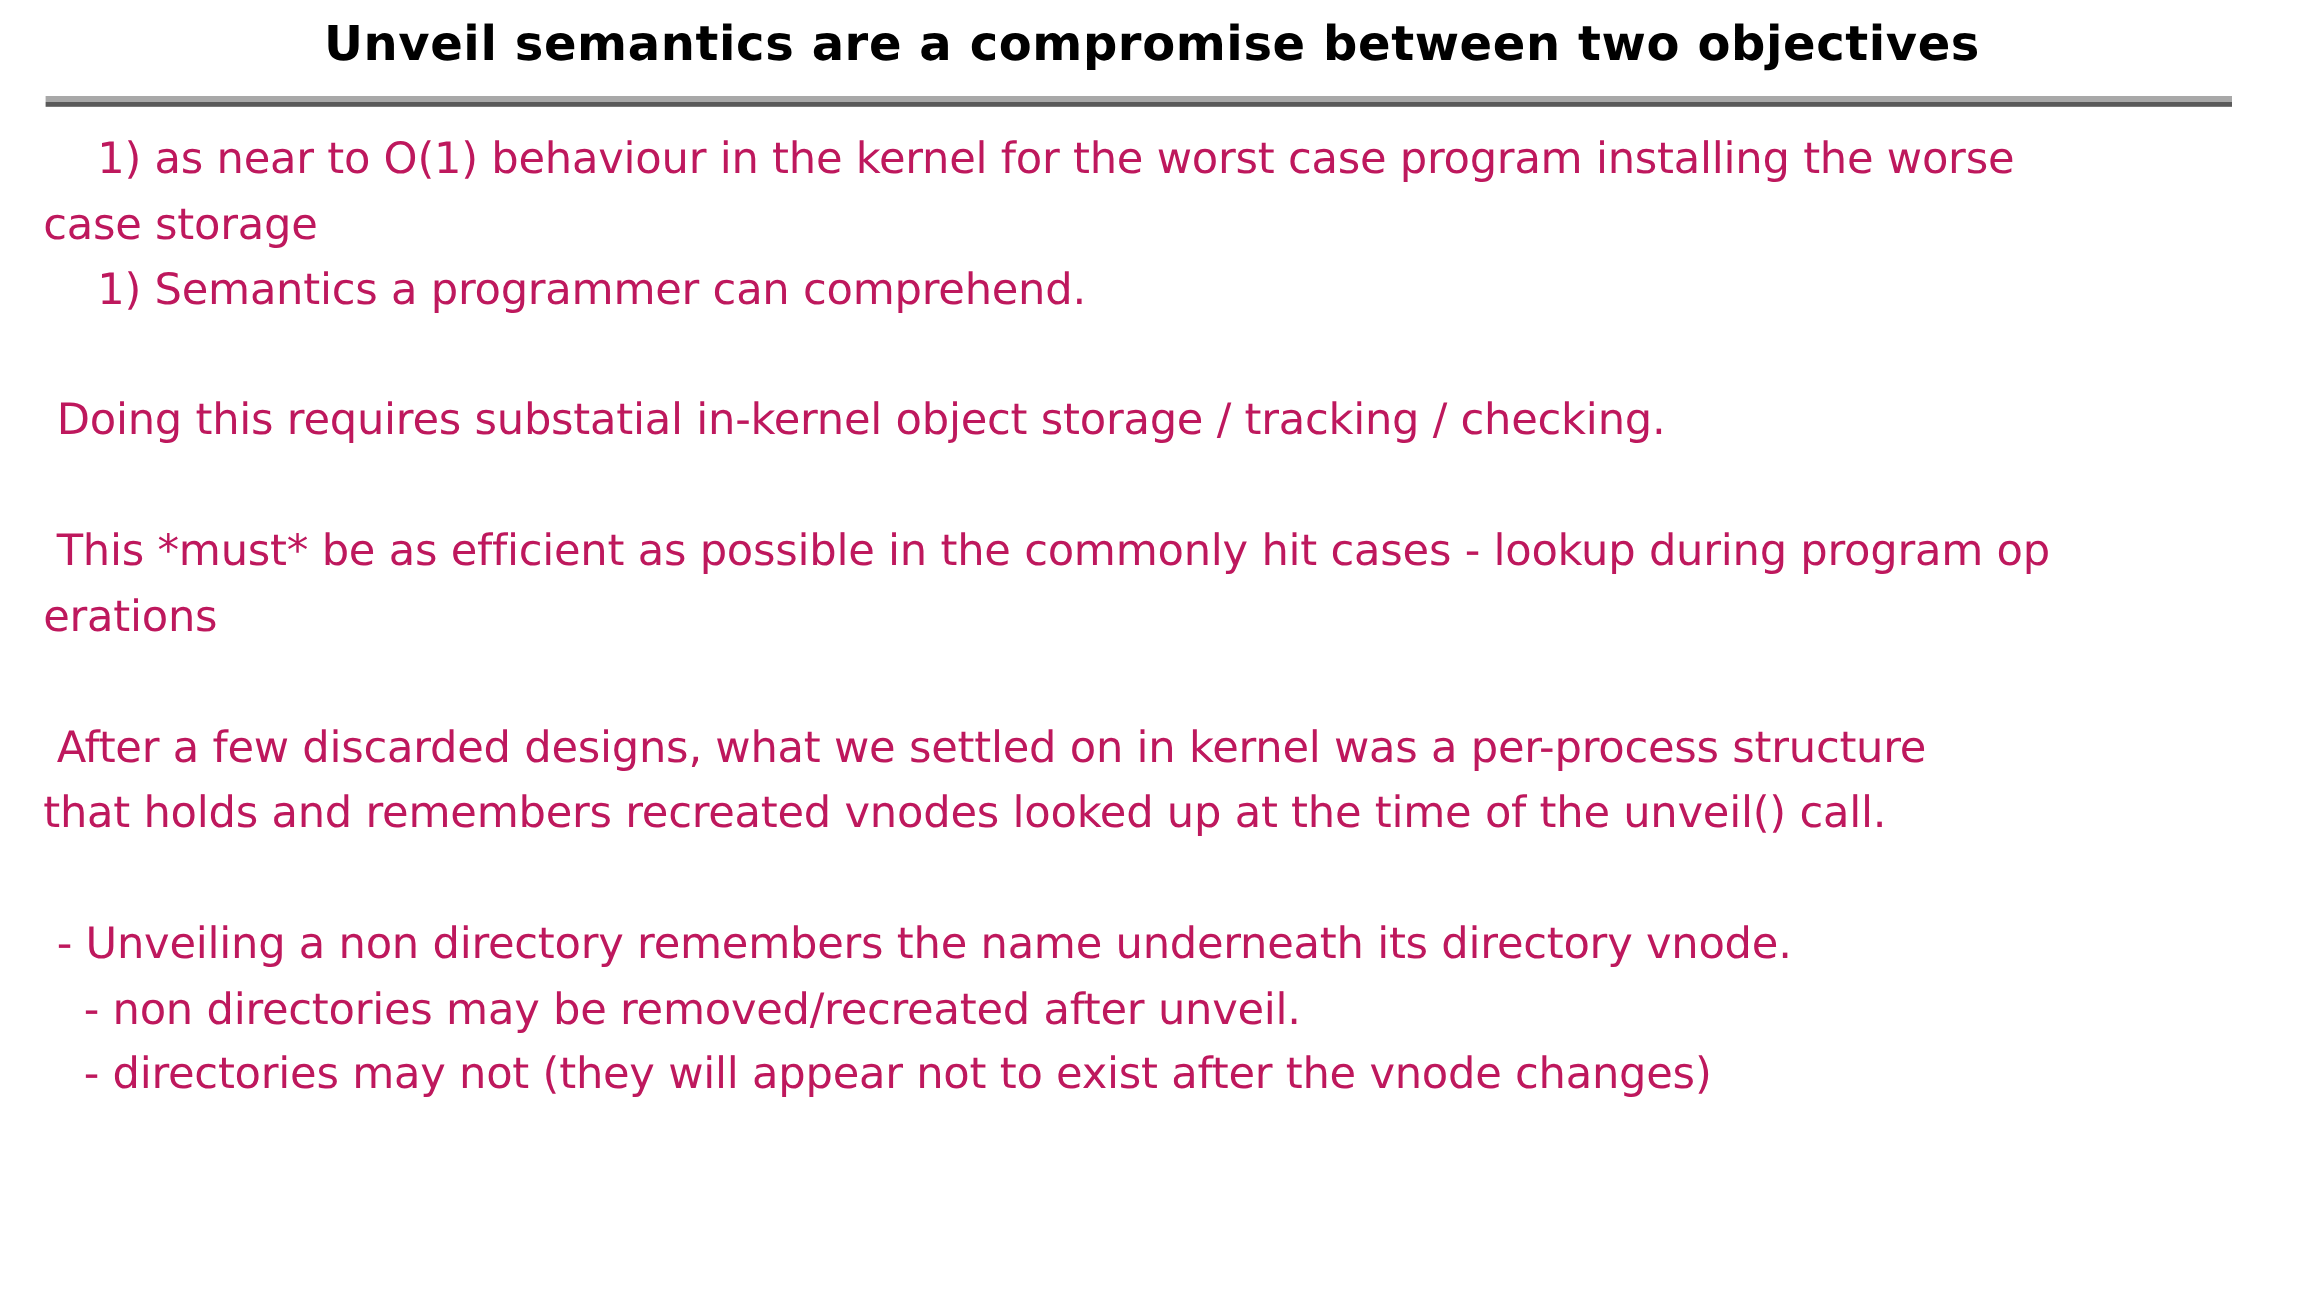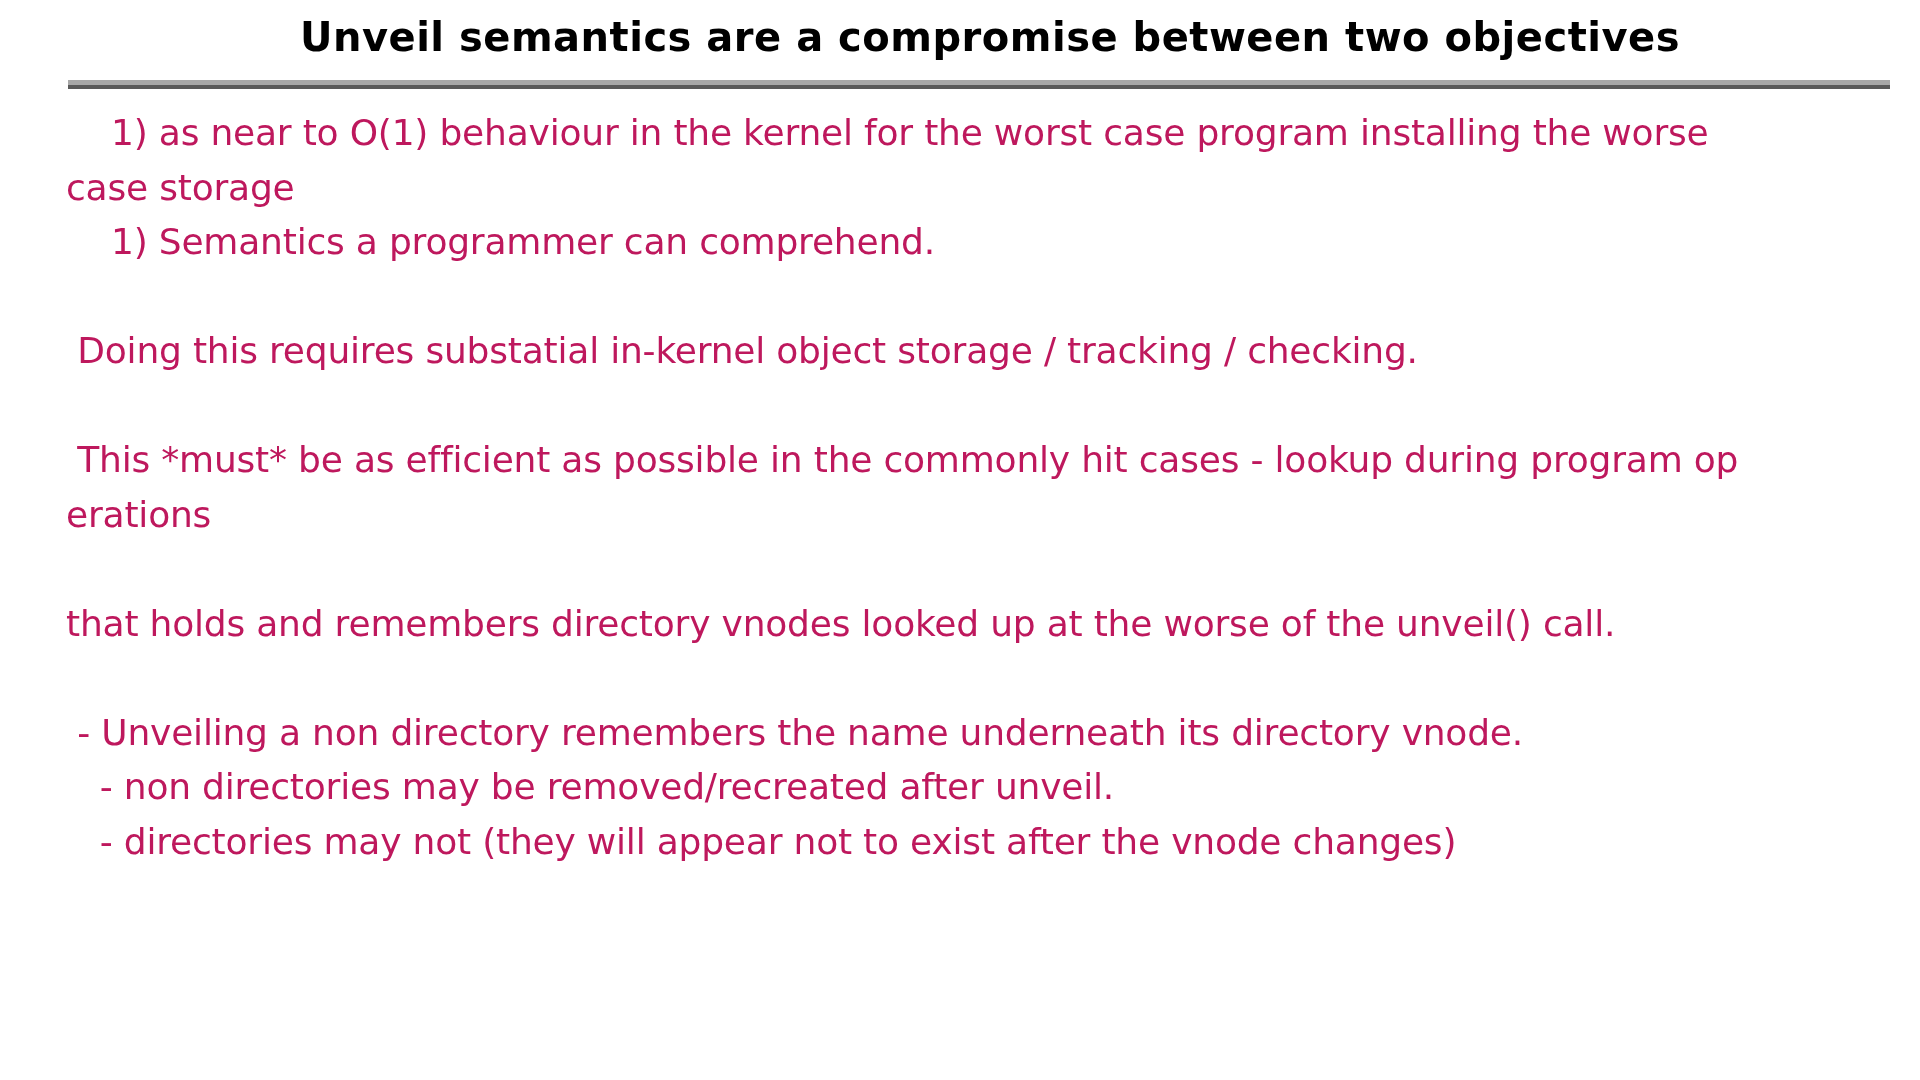--- a/index.html
+++ b/index.html
@@ -14,21 +14,20 @@
     overflow: hidden;
     font-family: "DejaVu Sans", sans-serif;
   }
 
   #slide {
     position: relative;
     width: 1632px;
     height: 1080px;
     background: #ffffff;
     box-sizing: border-box;
-    margin-left: 30px;
   }
 
   
   #slide-title {
     position: absolute;
     left: 0;
     top: 14px;
     width: 1920px;
     text-align: center;
     color: #000000;
@@ -94,20 +93,21 @@
   <div id="body-text" style="color: #be185d;">
       <div class="line">    1) as near to O(1) behaviour in the kernel for the worst case program installing the worse</div>
       <div class="line">case storage</div>
       <div class="line">    1) Semantics a programmer can comprehend.</div>
       <div class="line blank">&nbsp;</div>
       <div class="line"> Doing this requires substatial in-kernel object storage / tracking / checking.</div>
       <div class="line blank">&nbsp;</div>
       <div class="line"> This *must* be as efficient as possible in the commonly hit cases - lookup during program op</div>
       <div class="line">erations</div>
       <div class="line blank">&nbsp;</div>
-      <div class="line">that holds and remembers directory vnodes looked up at the worse of the unveil() call.</div>
+      <div class="line"> After a few discarded designs, what we settled on in kernel was a per-process structure</div>
+      <div class="line">that holds and remembers recreated vnodes looked up at the time of the unveil() call.</div>
       <div class="line blank">&nbsp;</div>
       <div class="line"> - Unveiling a non directory remembers the name underneath its directory vnode.</div>
       <div class="line">   - non directories may be removed/recreated after unveil.</div>
       <div class="line">   - directories may not (they will appear not to exist after the vnode changes)</div>
     </div>
 
 </div>
 
 </body></html>

